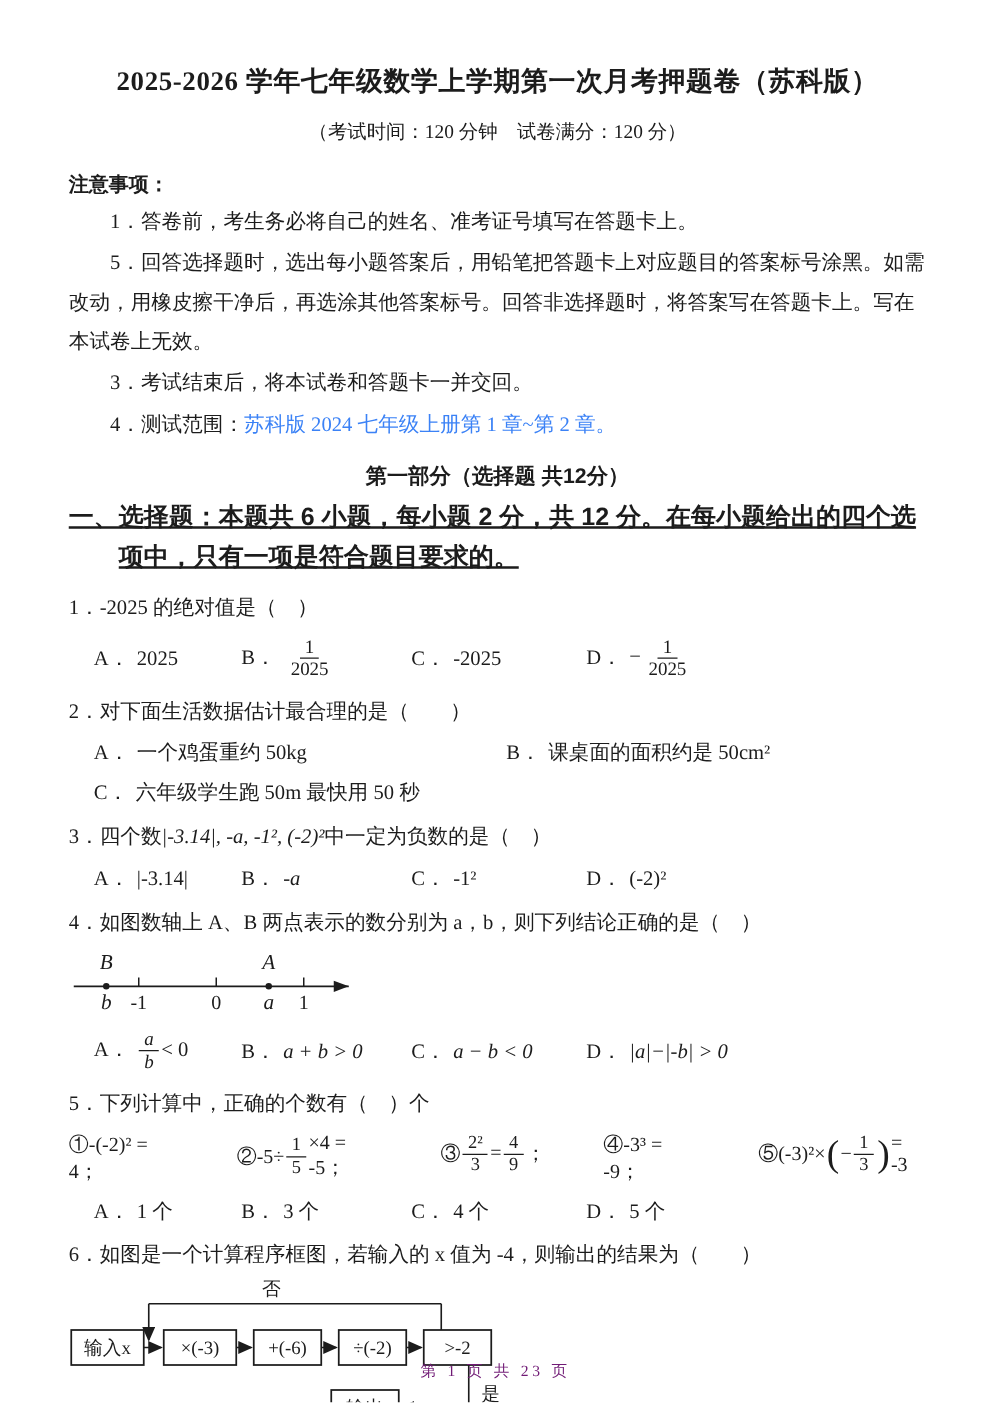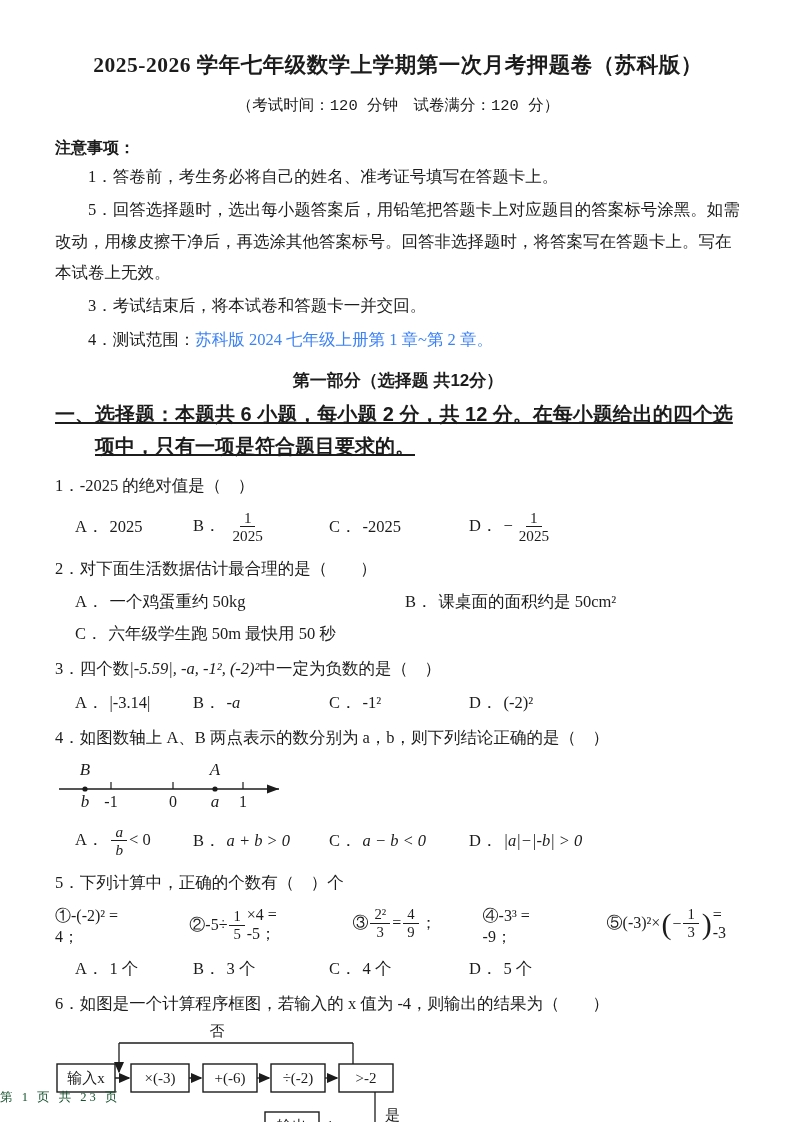--- a/index.html
+++ b/index.html
@@ -3,21 +3,21 @@
 <meta charset="utf-8">
 <style>
   html,body{margin:0;padding:0;background:#fff;}
   .page{
     width:793px;height:1122px;background:#fff;position:relative;overflow:hidden;
     box-sizing:border-box;padding:42px 52px 0 55px;
     font-family:"Liberation Serif","DejaVu Serif",serif;
     color:#1c1c1c;font-size:16.5px;border-radius:21px;
   }
   .title{text-align:center;font-weight:bold;font-size:21.5px;letter-spacing:.5px;margin:8px 0 0;}
-  .subtitle{text-align:center;font-size:15.5px;margin-top:16px;font-family:Liberation Mono, monospace;}
+  .subtitle{text-align:center;font-size:15.5px;margin-top:16px;}
   .notes-head{font-weight:bold;margin-top:22px;font-family:"Liberation Sans","DejaVu Sans",sans-serif;font-size:16px;}
   .note{line-height:1.9;text-indent:2em;margin:2px 0;}
   .red{color:#3b82f6;}
   .part-head{text-align:center;font-weight:bold;font-size:17px;margin:14px 0 6px;font-family:"Liberation Sans","DejaVu Sans",sans-serif;}
   .intro{font-weight:bold;line-height:1.6;padding-left:2em;text-indent:-2em;
          font-family:"Liberation Sans","DejaVu Sans",sans-serif;font-size:20px;margin-bottom:8px;text-decoration:underline;}
   .q{margin-top:12px;}
   .stem{line-height:1.5;}
   .optrow{display:flex;align-items:center;margin:10px 0 4px 20px;}
   .optrow .o1{width:118px;}
@@ -30,22 +30,22 @@
   .frac{display:inline-flex;flex-direction:column;align-items:center;vertical-align:middle;
         line-height:1.15;font-size:.92em;margin:0 2px;}
   .frac .num{border-bottom:1px solid #1c1c1c;padding:0 4px;}
   .frac .den{padding:0 4px;}
   .it{font-style:italic;}
   .exprrow{display:flex;align-items:flex-start;margin:10px 0 2px 0;font-size:16px;gap:40px;}
   .exprrow .expr{display:inline-flex;align-items:center;margin-right:6px;}
   .bigp{font-size:30px;font-weight:400;line-height:0;vertical-align:middle;margin:0 1px;}
   .figure{margin:6px 0 0 0;display:block;}
   svg text{font-family:"Liberation Serif","DejaVu Serif",serif;fill:#1c1c1c;}
-  .footer{position:absolute;left:0;right:0;bottom:16px;text-align:left;
-          font-size:12.5px;letter-spacing:3px;color:#14532d;}
+  .footer{position:absolute;left:0;right:0;bottom:16px;text-align:center;
+          font-size:12.5px;letter-spacing:3px;color:#701a75;}
 </style>
 </head>
 <body>
 
 <div class="page">
 
   <div class="title">2025-2026 学年七年级数学上学期第一次月考押题卷（苏科版）</div>
   <div class="subtitle">（考试时间：120 分钟　试卷满分：120 分）</div>
 
   <div class="notes-head">注意事项：</div>
@@ -78,21 +78,21 @@
     <div class="optrow2">
       <span class="oa"><span class="opt-label">A．</span><span>一个鸡蛋重约 50kg</span></span>
       <span><span class="opt-label">B．</span><span>课桌面的面积约是 50cm²</span></span>
     </div>
     <div class="optrow2">
       <span class="oa"><span class="opt-label">C．</span><span>六年级学生跑 50m 最快用 50 秒</span></span>
     </div>
   </div>
 
   <div class="q">
-    <div class="stem"><span>3．四个数</span><span class="it">|-5.59|, -a, -1², (-2)²</span><span>中一定为负数的是（　）</span></div>
+    <div class="stem"><span>3．四个数</span><span class="it">|-3.14|, -a, -1², (-2)²</span><span>中一定为负数的是（　）</span></div>
     <div class="optrow">
       <span class="o1"><span class="opt-label">A．</span><span>|-3.14|</span></span>
       <span class="o2"><span class="opt-label">B．</span><span class="it">-a</span></span>
       <span class="o3"><span class="opt-label">C．</span><span>-1²</span></span>
       <span class="o4"><span class="opt-label">D．</span><span>(-2)²</span></span>
     </div>
   </div>
 
   <div class="q">
     <div class="stem">4．如图数轴上 A、B 两点表示的数分别为 a，b，则下列结论正确的是（　）</div>

